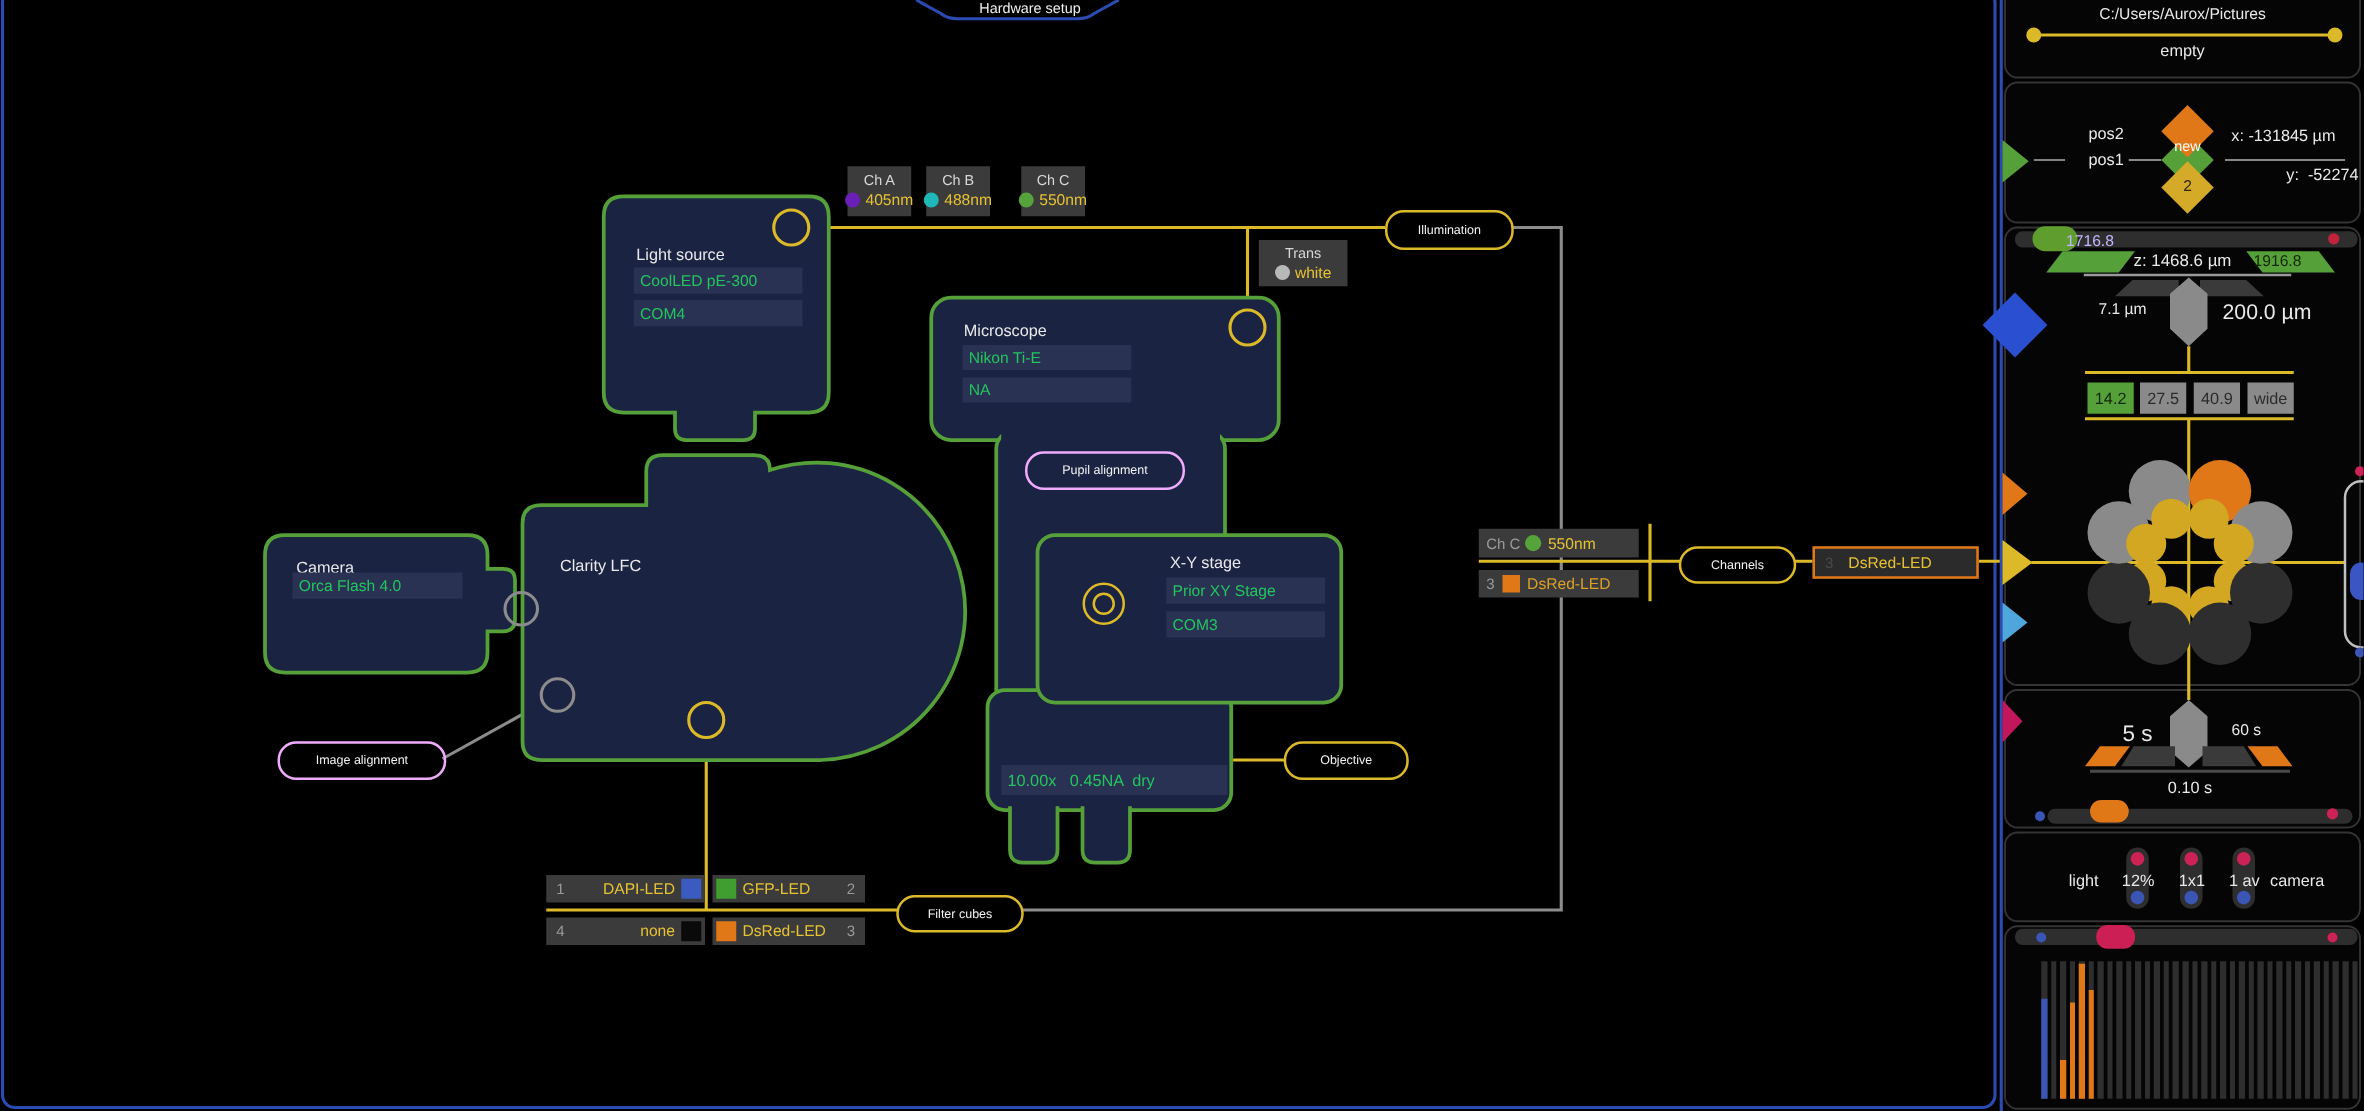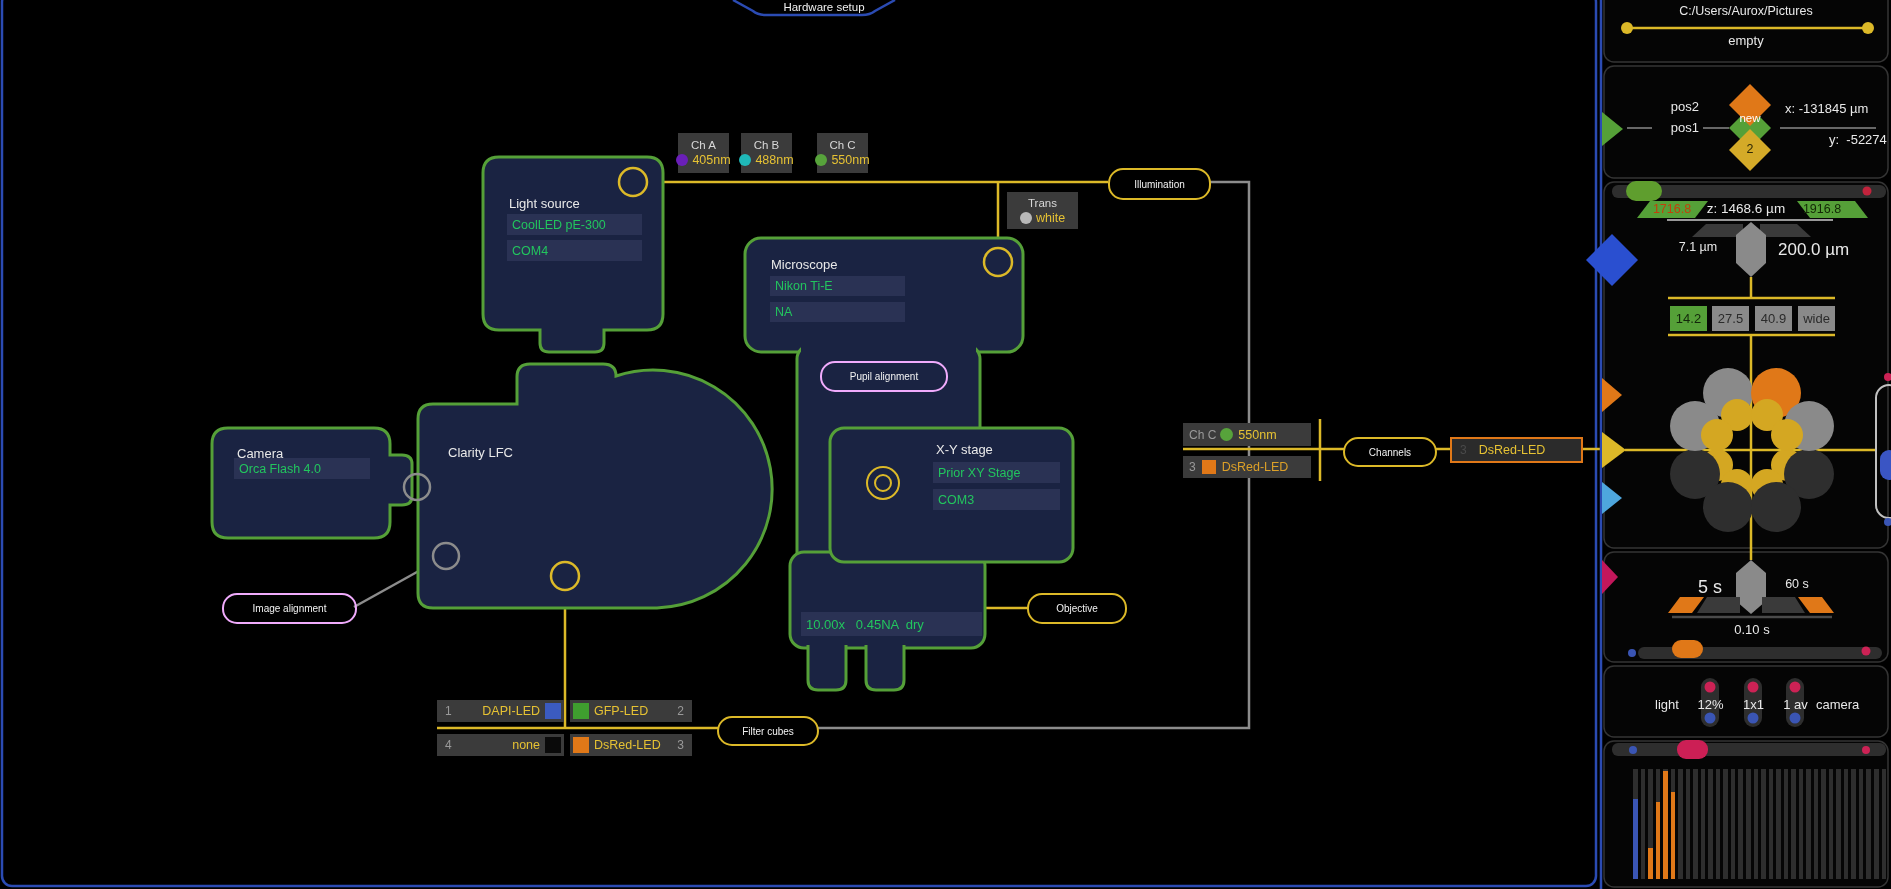--- a/index.html
+++ b/index.html
@@ -274,21 +274,21 @@
 <div class="sbtext" style="left:1604px;top:4px;width:284px;text-align:center;font-size:12.5px;">C:/Users/Aurox/Pictures</div>
 <div class="sbtext" style="left:1604px;top:33px;width:284px;text-align:center;">empty</div>
 
 <div class="sbtext" style="left:1655px;top:99px;width:44px;text-align:right;">pos2</div>
 <div class="sbtext" style="left:1655px;top:120px;width:44px;text-align:right;">pos1</div>
 <div class="sbtext" style="left:1728px;top:98px;width:44px;text-align:center;font-size:11.5px;color:#fff;margin-top:14px;">new</div>
 <div class="sbtext" style="left:1728px;top:142px;width:44px;text-align:center;font-size:12.5px;color:#2e2806;">2</div>
 <div class="sbtext" style="left:1785px;top:101px;">x: -131845 µm</div>
 <div class="sbtext" style="left:1785px;top:132px;margin-left:44px;">y:  -52274 µm</div>
 
-<div class="sbtext" style="left:1640px;top:202px;width:64px;text-align:center;font-size:12.5px;color:#c2410c;">1716.8</div>
+<div class="sbtext" style="left:1640px;top:186px;width:64px;text-align:center;font-size:12.5px;color:#c4b5fd;">1716.8</div>
 <div class="sbtext" style="left:1700px;top:201px;width:92px;text-align:center;font-size:13.5px;">z: 1468.6 µm</div>
 <div class="sbtext" style="left:1790px;top:202px;width:64px;text-align:center;font-size:12.5px;color:#142806;">1916.8</div>
 <div class="sbtext" style="left:1674px;top:240px;width:48px;text-align:center;font-size:12.5px;">7.1 µm</div>
 <div class="sbtext" style="left:1778px;top:240px;width:62px;text-align:left;font-size:17px;">200.0 µm</div>
 
 <div class="magbtn sel" style="left:1670px;top:306px;">14.2</div>
 <div class="magbtn" style="left:1712px;top:306px;">27.5</div>
 <div class="magbtn" style="left:1755px;top:306px;">40.9</div>
 <div class="magbtn" style="left:1798px;top:306px;">wide</div>
 

